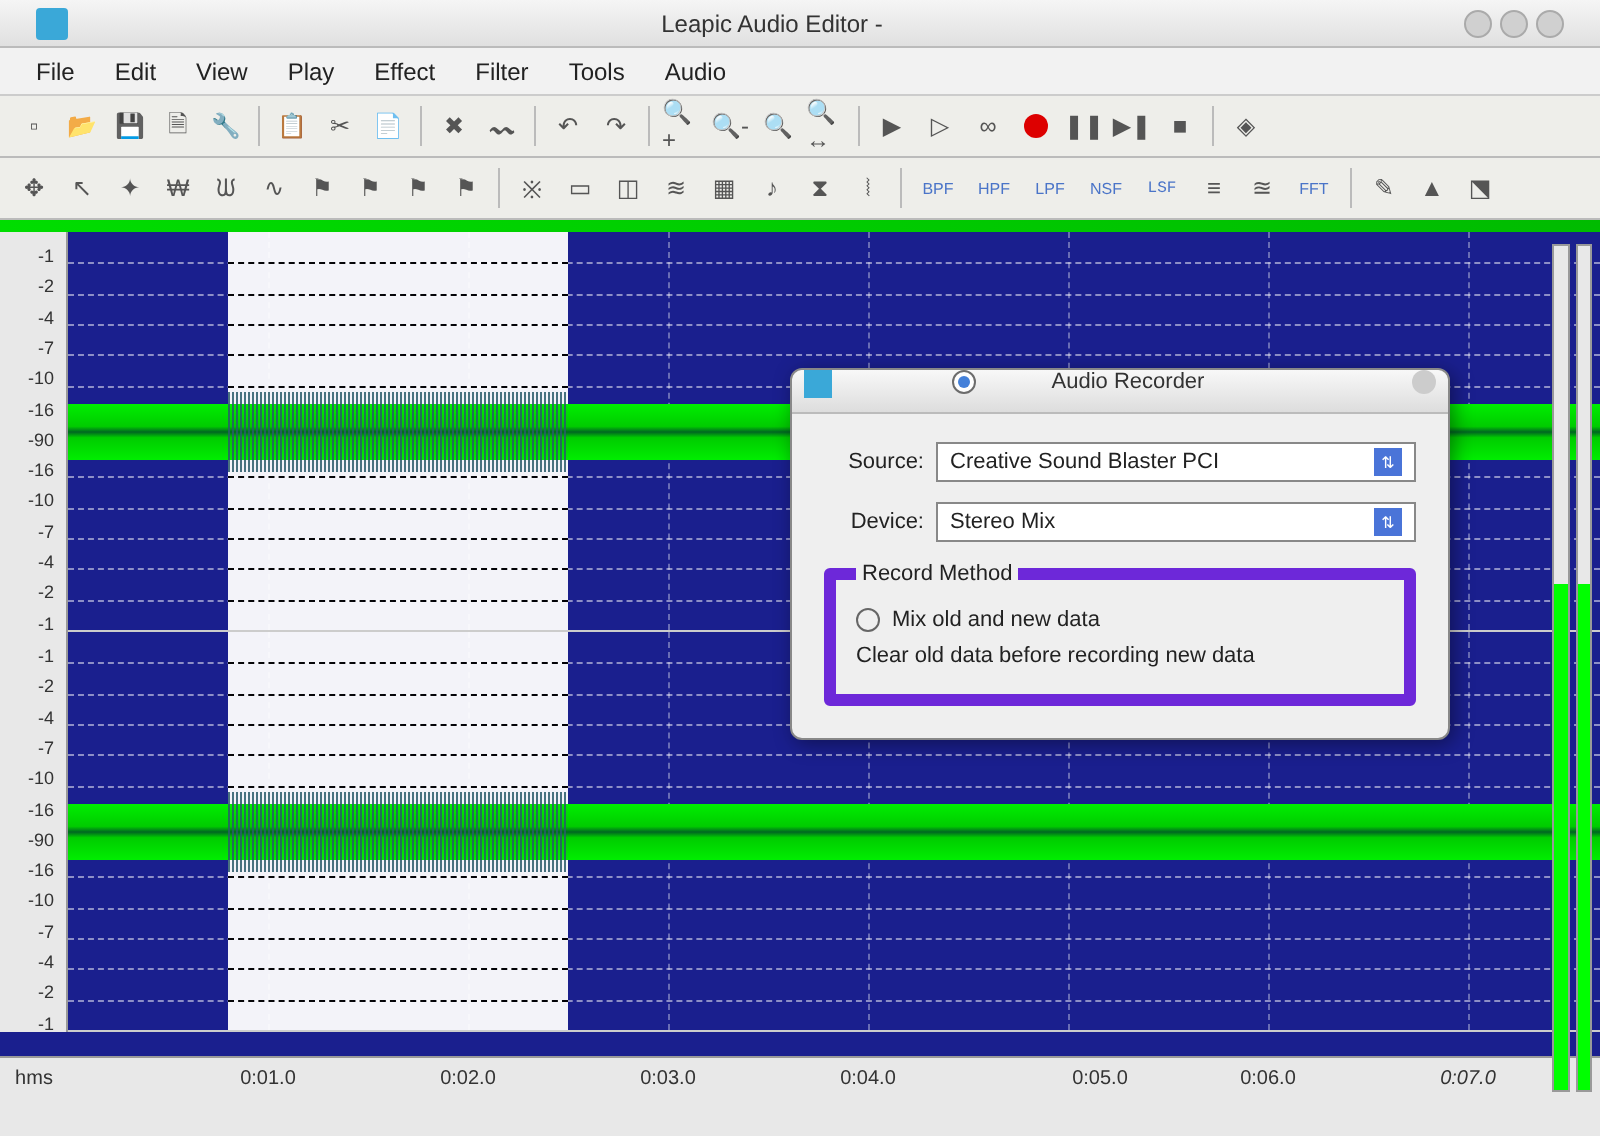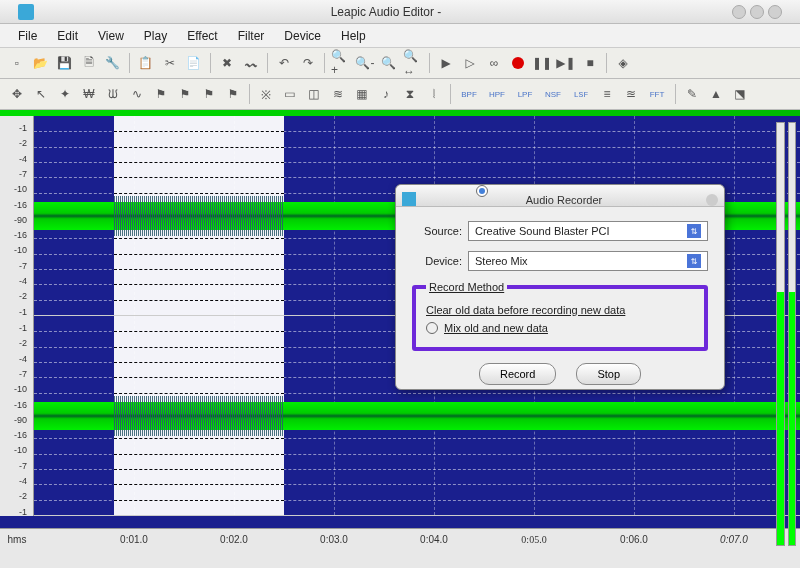--- a/index.html
+++ b/index.html
@@ -27,30 +27,30 @@
 .sel .gridline { border-top:1px dashed #000; }
 .wave { position:absolute; left:0; right:0; top:50%; height:28px; transform:translateY(-50%); background:linear-gradient(to bottom,#0e0 0%,#0c0 40%,#062 50%,#0c0 60%,#0e0 100%); }
 .wave-inner { position:absolute; left:80px; width:170px; top:50%; height:40px; transform:translateY(-50%); background:repeating-linear-gradient(90deg,#2a5a6a 0 1px,transparent 1px 2px); opacity:0.85; }
 .time-ruler { position:absolute; left:0; right:0; bottom:0; height:22px; background:#e8e8e8; border-top:1px solid #999; display:flex; font-size:10px; color:#333; }
 .time-ruler .lbl0 { width:34px; text-align:center; padding-top:5px; }
 .time-ruler .ticks { flex:1; position:relative; }
 .time-ruler .tick { position:absolute; top:5px; font-size:10px; transform:translateX(-50%); }
 .meters { position:absolute; right:4px; top:122px; bottom:22px; width:20px; display:flex; gap:3px; }
 .meter { flex:1; background:linear-gradient(to top,#0f0 0%,#0f0 60%,#e8e8e8 60%,#e8e8e8 100%); border:1px solid #999; }
 .dialog { position:absolute; left:395px; top:184px; width:330px; background:#efefef; border:1px solid #888; border-radius:6px; box-shadow:2px 2px 10px rgba(0,0,0,0.4); }
-.dlg-title { height:22px; background:linear-gradient(#f8f8f8,#ddd); display:flex; align-items:flex-end; padding:0 6px; border-bottom:1px solid #bbb; border-radius:6px 6px 0 0; }
+.dlg-title { height:22px; background:linear-gradient(#f8f8f8,#ddd); display:flex; align-items:flex-start; padding:0 6px; border-bottom:1px solid #bbb; border-radius:6px 6px 0 0; }
 .dlg-icon { width:14px; height:14px; background:#3aa8d8; margin-right:6px; }
 .dlg-title-text { flex:1; text-align:center; font-size:11px; color:#333; }
 .dlg-close { width:12px; height:12px; border-radius:50%; background:#ccc; }
 .dlg-body { padding:14px 16px 4px; font-size:11px; color:#222; }
 .row { display:flex; align-items:center; margin-bottom:10px; gap:6px; }
 .row label { width:50px; text-align:right; }
 .select { flex:1; height:20px; border:1px solid #888; background:#fff; display:flex; align-items:center; padding:0 6px; justify-content:space-between; }
 .select-arrow { width:14px; height:14px; background:#4a74d8; display:flex; align-items:center; justify-content:center; color:#fff; font-size:8px; }
-fieldset { border:4px solid #6d28d9; border-radius:3px; padding:8px 10px 10px; margin-bottom:12px;text-decoration:underline; }
+fieldset { border:6px solid #6d28d9; border-radius:3px; padding:8px 10px 10px; margin-bottom:12px; }
 legend { font-size:11px; padding:0 3px; }
 .radio-row { display:flex; align-items:center; gap:6px; padding:3px 0; font-size:11px; }
 .radio { width:12px; height:12px; border:1px solid #666; border-radius:50%; display:flex; align-items:center; justify-content:center; }
 .radio.sel::after { content:''; width:6px; height:6px; background:#3a7ad8; border-radius:50%; }
 .btn-row { display:flex; justify-content:center; gap:20px; }
 .btn { padding:4px 20px; background:linear-gradient(#fff,#ddd); border:1px solid #888; border-radius:10px; font-size:11px; }
 .record-circle { width:12px; height:12px; border-radius:50%; background:#d00; display:inline-block; }
 </style>
 </head>
 <body>
@@ -65,22 +65,22 @@
   </div>
 </div>
 
 <div class="menubar" id="menubar">
     <div class="menu-item">File</div>
     <div class="menu-item">Edit</div>
     <div class="menu-item">View</div>
     <div class="menu-item">Play</div>
     <div class="menu-item">Effect</div>
     <div class="menu-item">Filter</div>
-    <div class="menu-item">Device</div>
-    <div class="menu-item">Help</div>
+    <div class="menu-item">Tools</div>
+    <div class="menu-item">Audio</div>
   </div>
 
 <div class="toolbar" id="tb1">
     <div class="tbtn">▫</div>
     <div class="tbtn">📂</div>
     <div class="tbtn">💾</div>
     <div class="tbtn">🗎</div>
     <div class="tbtn">🔧</div>
     <div class="tsep"></div>
     <div class="tbtn">📋</div>
@@ -258,21 +258,21 @@
       <div class="ruler-lbl" style="position: absolute; top: 385.6px; right: 3px;">-1</div>
     </div>
 
   <div class="time-ruler">
     <div class="lbl0">hms</div>
     <div class="ticks" id="ticks">
         <div class="tick" style="left: 100px;">0:01.0</div>
         <div class="tick" style="left: 200px;">0:02.0</div>
         <div class="tick" style="left: 300px;">0:03.0</div>
         <div class="tick" style="left: 400px;">0:04.0</div>
-        <div class="tick" style="left: 500px; font-family: Liberation Serif, serif;">0:05.0</div>
+        <div class="tick" style="left: 516px;">0:05.0</div>
         <div class="tick" style="left: 600px;">0:06.0</div>
         <div class="tick" style="left: 700px; font-style: italic;">0:07.0</div>
       </div>
   </div>
 </div>
 
 <div class="meters">
   <div class="meter"></div>
   <div class="meter"></div>
 </div>
@@ -294,26 +294,22 @@
     <div class="row">
       <label>Device:</label>
       <div class="select">
         <span>Stereo Mix</span>
         <span class="select-arrow">⇅</span>
       </div>
     </div>
     <fieldset>
       <legend>Record Method</legend>
       <div class="radio-row">
+        <span class="radio"></span>
+        <span>Mix old and new data</span>
+      </div>
+      <div class="radio-row">
         <span class="radio sel"></span>
         <span>Clear old data before recording new data</span>
       </div>
-      <div class="radio-row">
-        <span class="radio"></span>
-        <span>Mix old and new data</span>
-      </div>
     </fieldset>
-    <div class="btn-row">
-      <button class="btn">Record</button>
-      <button class="btn">Stop</button>
-    </div>
   </div>
 </div>
 
 </body></html>

